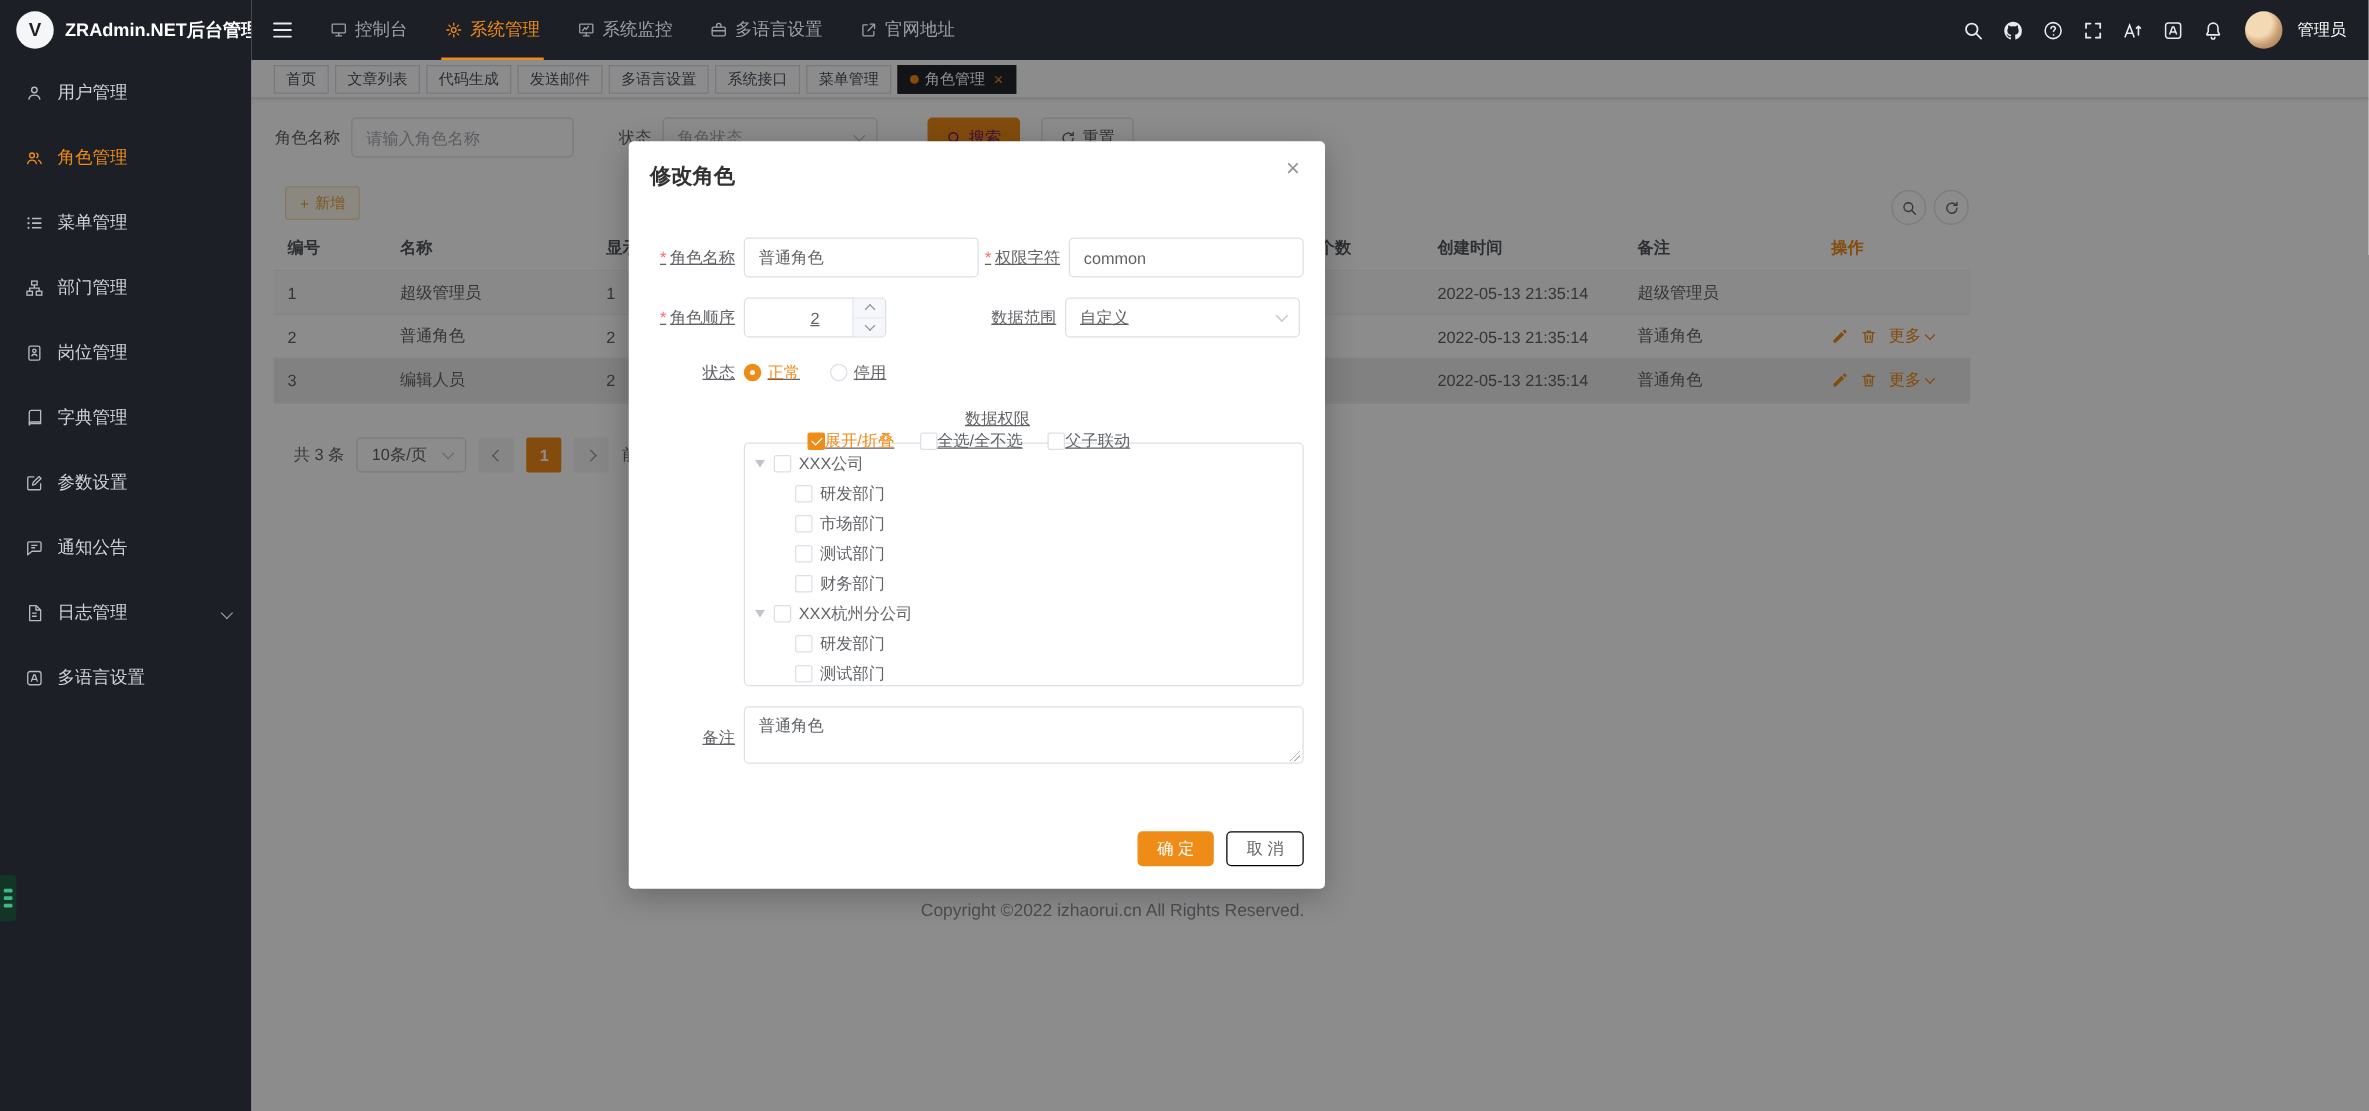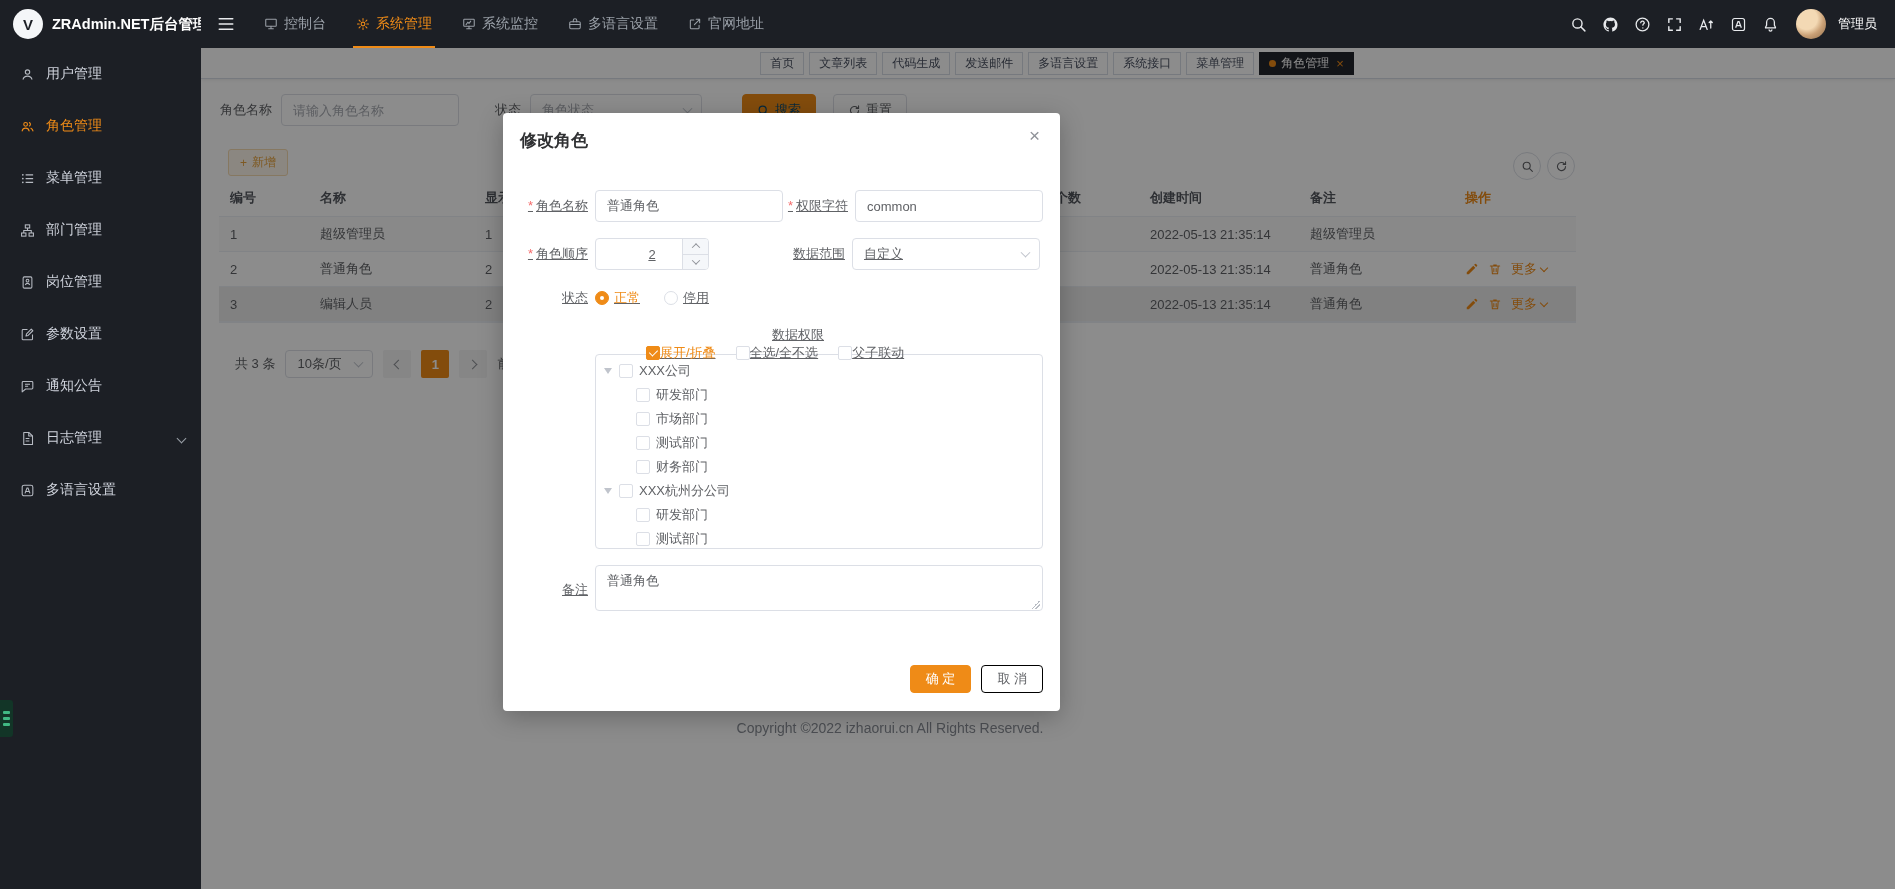--- a/index.html
+++ b/index.html
@@ -32,21 +32,21 @@
     height:2px; background:#ef8b17; }
   .top-right { margin-left:auto; display:flex; align-items:center; gap:4px; padding-right:18px; }
   .tool-btn { width:28px; height:30px; display:flex; align-items:center; justify-content:center;
     color:#e8eaed; cursor:pointer; }
   .avatar { width:30px; height:30px; border-radius:50%; margin-left:8px; flex:none;
     background:radial-gradient(circle at 35% 32%, #f3d9b4 0 38%, #caa177 60%, #8c6a48 100%); }
   .user-name { color:#fff; font-size:13px; margin-left:8px; cursor:pointer; }
   
   .tagsbar { position:absolute; left:201px; top:48px; right:0; height:31px; background:#fff;
     border-bottom:1px solid #d8dce5; box-shadow:0 1px 3px rgba(0,0,0,.08);
-    display:flex; align-items:center; padding-left:18px; gap:5px; z-index:2;justify-content:center; }
+    display:flex; align-items:center; padding-left:18px; gap:5px; z-index:2; }
   .tag { height:23px; display:flex; align-items:center; gap:5px; padding:0 9px;
     border:1px solid #d8dce5; background:#fff; color:#495060; font-size:12px; cursor:pointer; }
   .tag.active { background:#22252c; border-color:#22252c; color:#fff; }
   .tag-dot { width:7px; height:7px; border-radius:50%; background:#ef8b17; }
   .tag-close { color:#ef8b17; font-size:13px; margin-left:2px; line-height:1; }
   
   .content { position:absolute; left:201px; top:80px; right:0; bottom:0; background:#fff; z-index:1; }
   .filters { position:absolute; left:19px; top:14px; display:flex; align-items:center; height:32px; }
   .f-label { font-size:13px; color:#606266; margin-right:9px; }
   .inp { height:32px; border:1px solid #dcdfe6; border-radius:4px; padding:0 11px; font-size:13px;
@@ -54,21 +54,21 @@
   .inp::placeholder { color:#a8abb2; }
   .sel { position:relative; height:32px; border:1px solid #dcdfe6; border-radius:4px; background:#fff;
     display:flex; align-items:center; padding:0 26px 0 11px; font-size:13px; color:#606266; cursor:pointer; }
   .sel .ph { color:#a8abb2; }
   .sel-arrow { position:absolute; right:10px; top:50%; width:7px; height:7px;
     border-right:1.3px solid #c0c4cc; border-bottom:1.3px solid #c0c4cc;
     transform:translateY(-70%) rotate(45deg); }
   .btn { height:32px; border-radius:4px; border:1px solid #dcdfe6; background:#fff; color:#606266;
     font-size:13px; display:inline-flex; align-items:center; gap:5px; padding:0 14px;
     cursor:pointer; font-family:inherit; }
-  .btn.primary { background:#ef8b17; border-color:#ef8b17; color:#0c4a6e; }
+  .btn.primary { background:#ef8b17; border-color:#ef8b17; color:#701a75; }
   .btn.warn-plain { height:27px; padding:0 11px; font-size:12px; background:#fdf6ec;
     border-color:#f5dab1; color:#e6a23c; border-radius:3px; }
   .toolbar-ico { position:absolute; top:72px; width:28px; height:28px; border:1px solid #dcdfe6;
     border-radius:50%; display:flex; align-items:center; justify-content:center; color:#606266;
     background:#fff; cursor:pointer; }
   
   .tbl { position:absolute; left:18px; top:100px; width:1357px; border-bottom:1px solid #ebeef5; }
   .tr { display:flex; align-items:center; height:35px; border-bottom:1px solid #ebeef5; }
   .tr.head { height:37px; font-weight:700; color:#53575e; }
   .tr.stripe { background:#fafafa; }
@@ -217,20 +217,29 @@
   </div>
   <div class="side-item">
     <span class="ico">
         <svg width="15" height="15" viewBox="0 0 24 24" fill="none" stroke="currentColor" stroke-width="1.7">
           <rect x="5" y="3" width="14" height="18" rx="2"></rect>
           <circle cx="12" cy="9" r="2.2"></circle>
           <path d="M8.5 16c.6-1.8 2-2.6 3.5-2.6s2.9.8 3.5 2.6"></path>
         </svg>
       </span>
     <span>岗位管理</span>
+  </div>
+  <div class="side-item">
+    <span class="ico">
+        <svg width="15" height="15" viewBox="0 0 24 24" fill="none" stroke="currentColor" stroke-width="1.7">
+          <path d="M5.5 4.5A2.5 2.5 0 018 2h12v17H8a2.5 2.5 0 00-2.5 2.5z"></path>
+          <path d="M5.5 19.5A2.5 2.5 0 018 17h12"></path>
+        </svg>
+      </span>
+    <span>字典管理</span>
   </div>
   <div class="side-item">
     <span class="ico">
         <svg width="15" height="15" viewBox="0 0 24 24" fill="none" stroke="currentColor" stroke-width="1.7" stroke-linejoin="round">
           <path d="M12 4H5a1.5 1.5 0 00-1.5 1.5V19A1.5 1.5 0 005 20.5h13.5A1.5 1.5 0 0020 19v-7"></path>
           <path d="M9.5 14.5l1-3.5L18 3.5 20.5 6 13 13.5z"></path>
         </svg>
       </span>
     <span>参数设置</span>
   </div>

